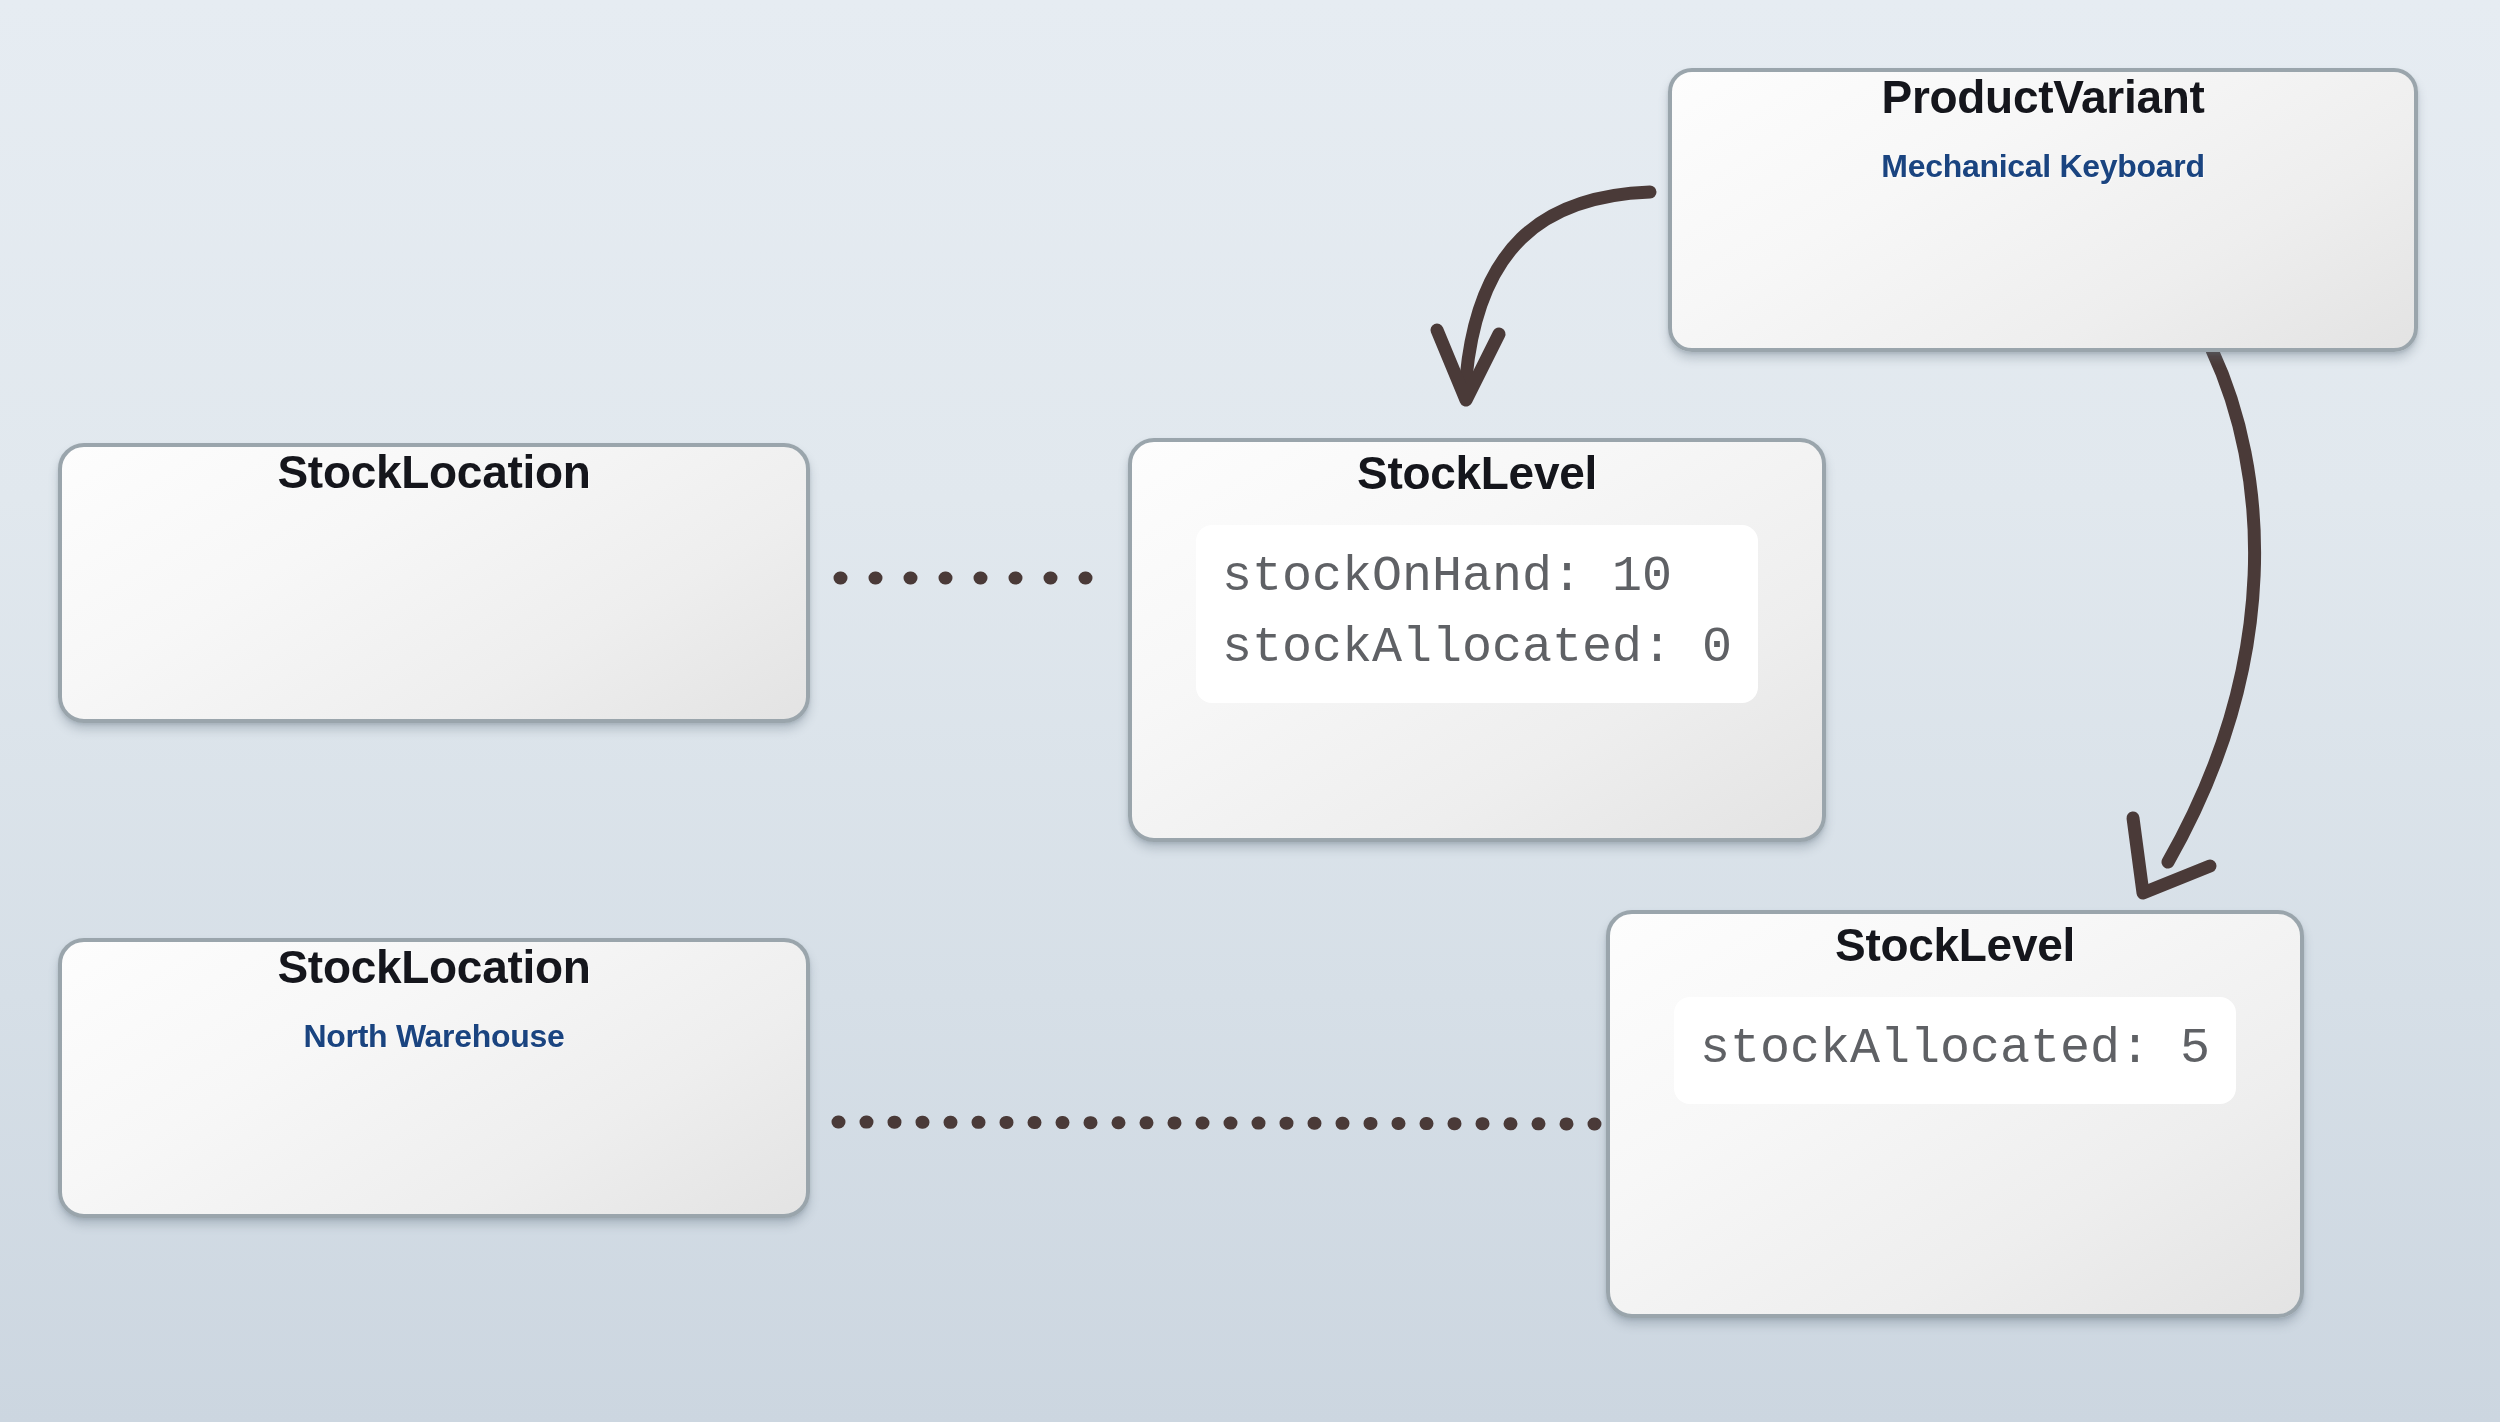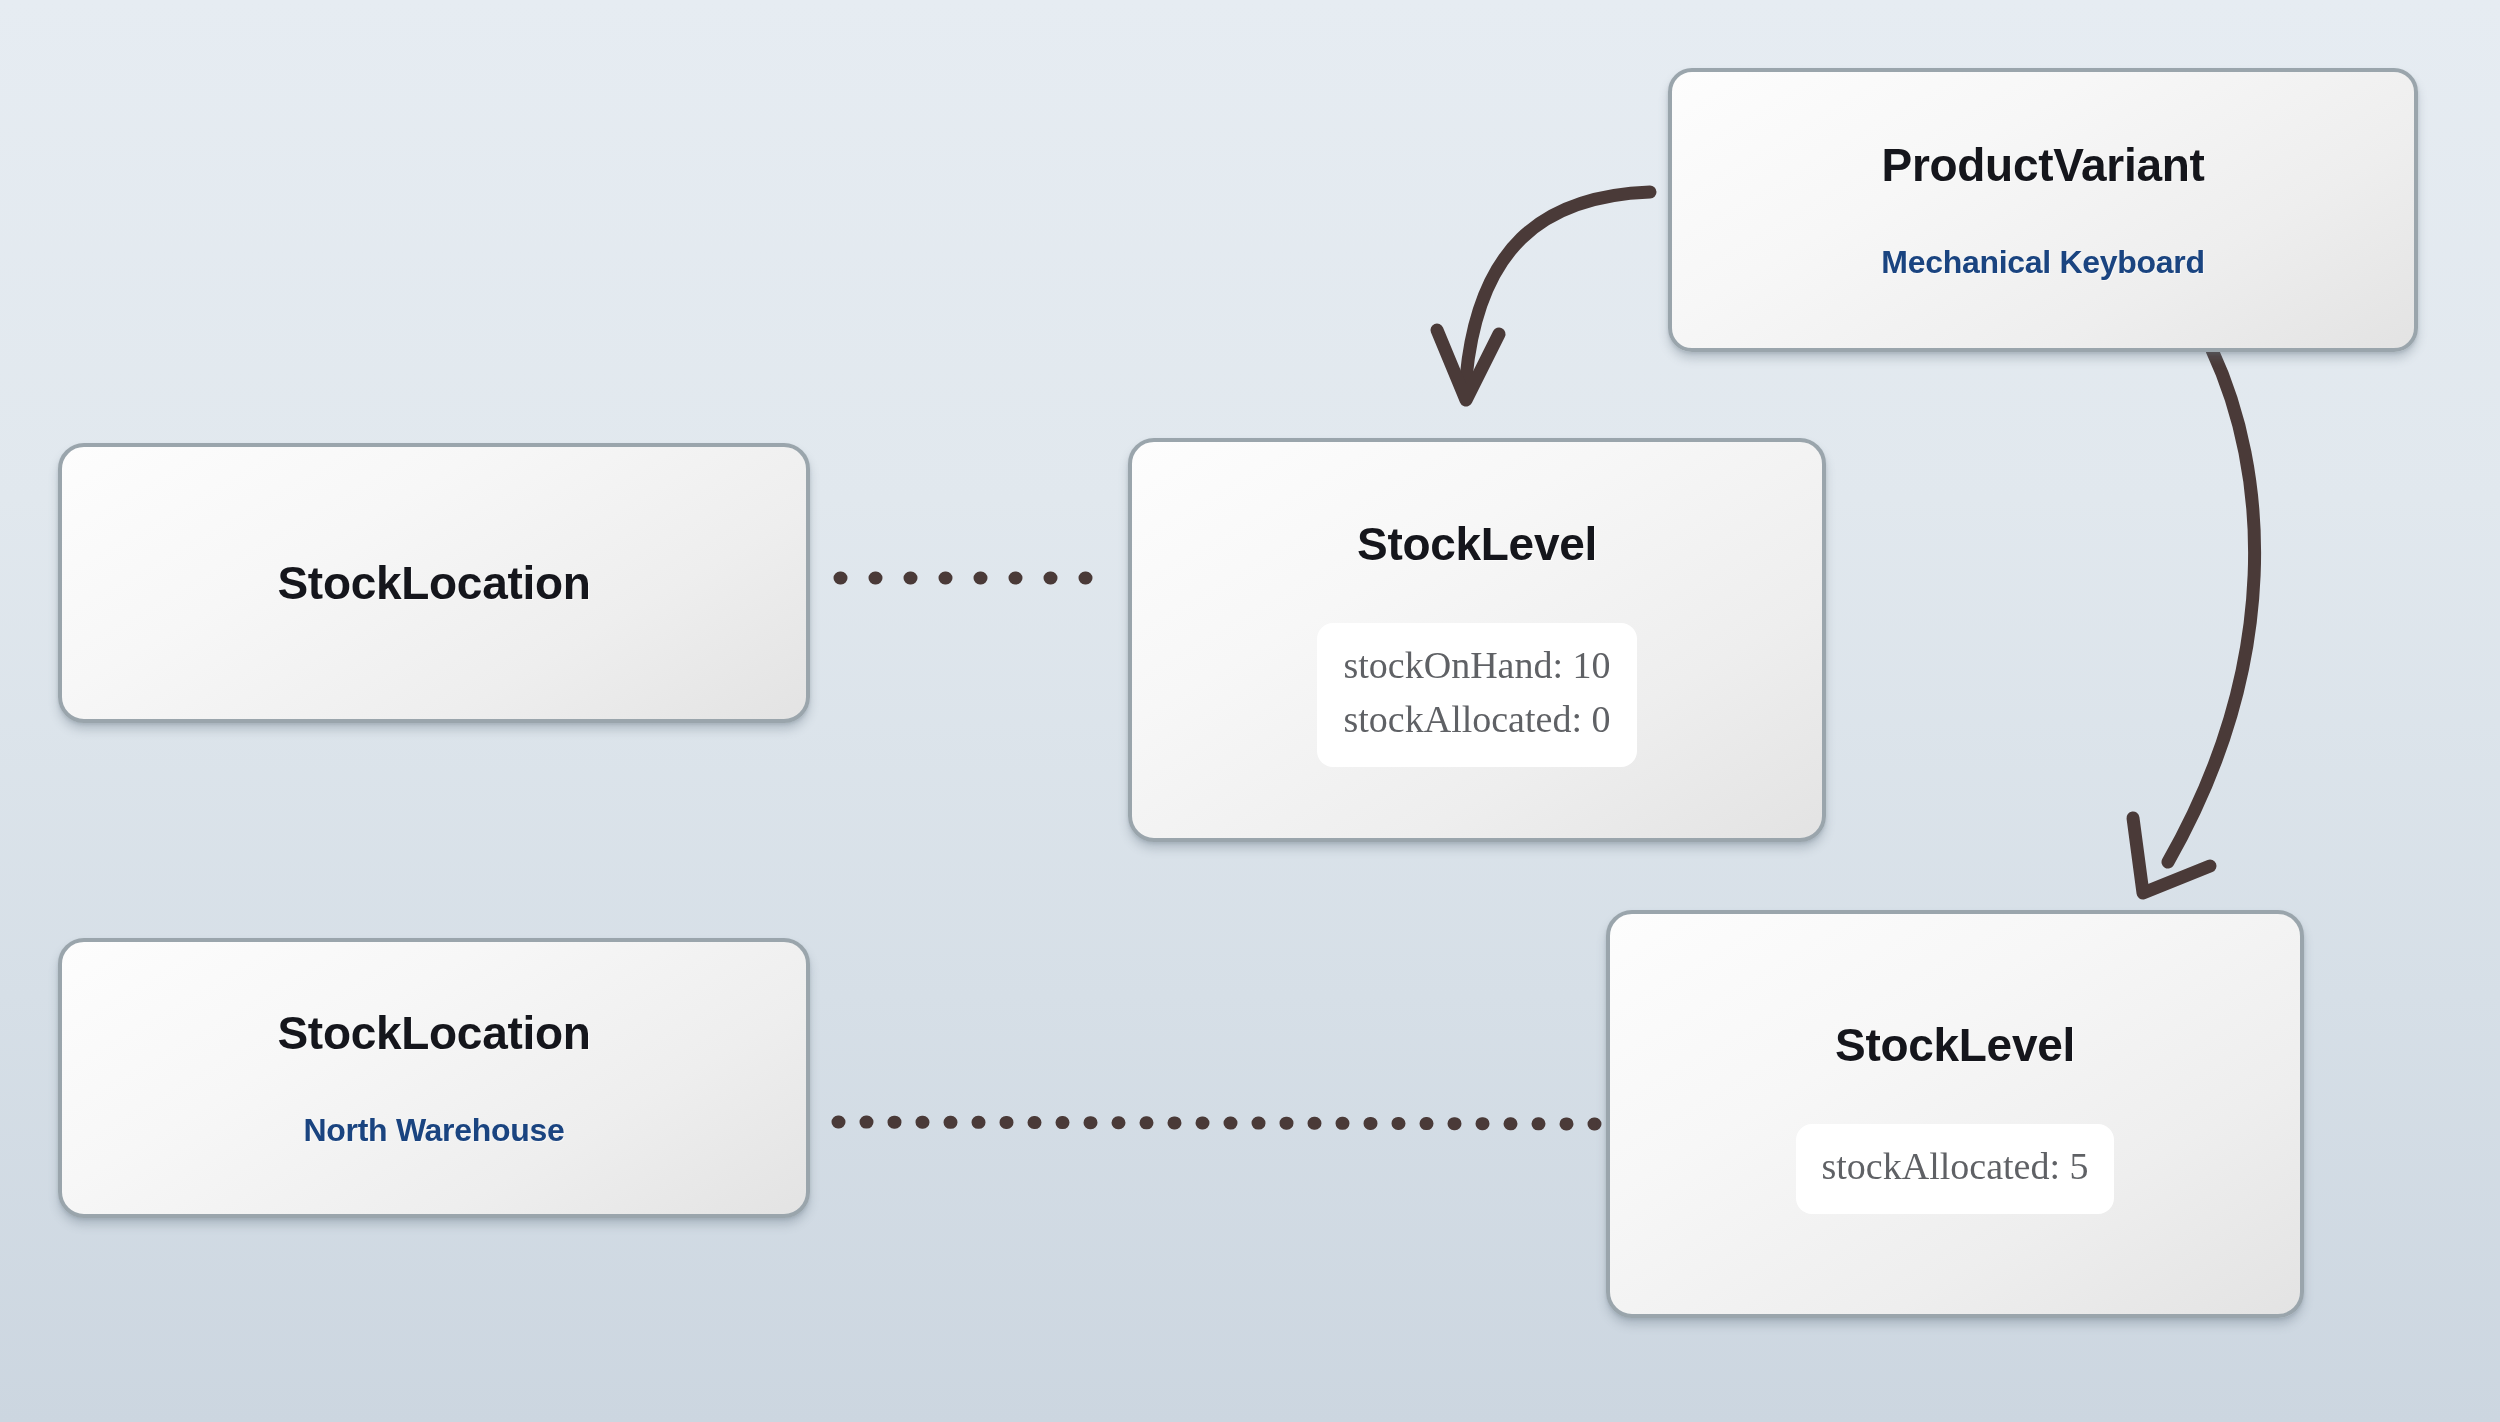--- a/index.html
+++ b/index.html
@@ -32,22 +32,20 @@
     position: absolute;
     box-sizing: border-box;
     border: 4px solid #9aa5ac;
     border-radius: 26px;
     background: linear-gradient(150deg, #fdfdfd 0%, #f7f7f7 35%, #eeeeee 70%, #e3e3e3 100%);
     box-shadow: 0 7px 10px rgba(100,115,130,0.30), 0 2px 3px rgba(100,115,130,0.20);
     z-index: 2;
     display: flex;
     flex-direction: column;
     align-items: center;
-    justify-content: center;
-    gap: 28px;
   }
   .node-title {
     font-size: 46px;
     font-weight: bold;
     color: #15161c;
     letter-spacing: -0.3px;
     text-align: center;
     line-height: 1.1;
     text-shadow: 1px 1px 0 rgba(255,255,255,0.55);
   }
@@ -65,22 +63,22 @@
     background: #ffffff;
     border-radius: 16px;
     padding: 16px 26px 20px 26px;
     margin-top: 26px;
     box-sizing: border-box;
     display: flex;
     flex-direction: column;
     align-items: flex-start;
   }
   .field-line {
-    font-family: Liberation Serif, serif;
-    font-size: 38px;
+    font-family: Liberation Mono, monospace;
+    font-size: 50px;
     color: #5f6165;
     line-height: 1.42;
     white-space: pre;
   }
 
   
   #node-product-variant {
     left: 1668px; top: 68px;
     width: 750px; height: 284px;
     border-radius: 24px;

